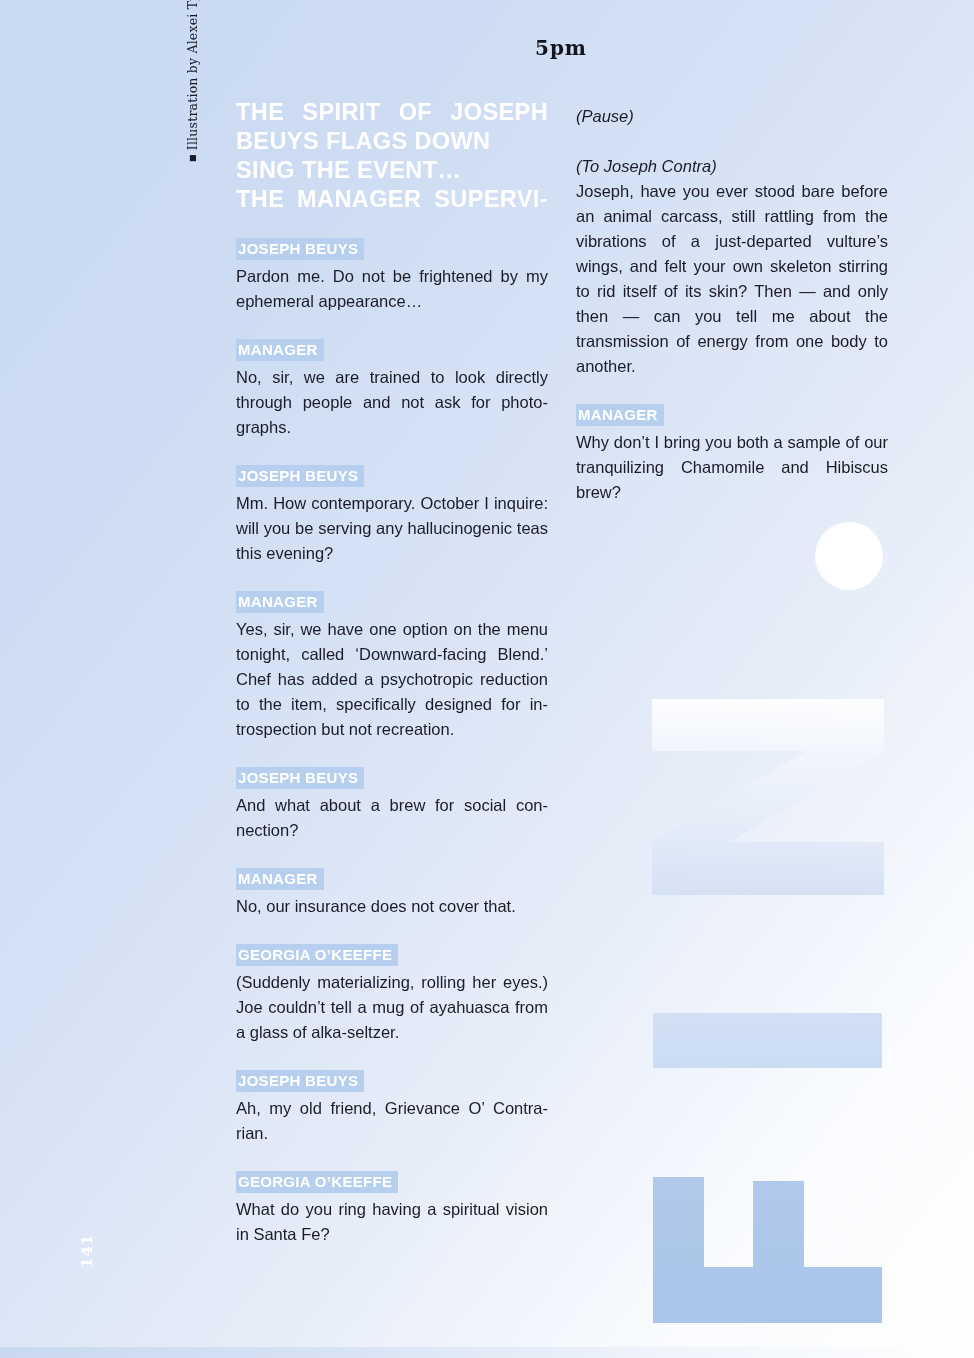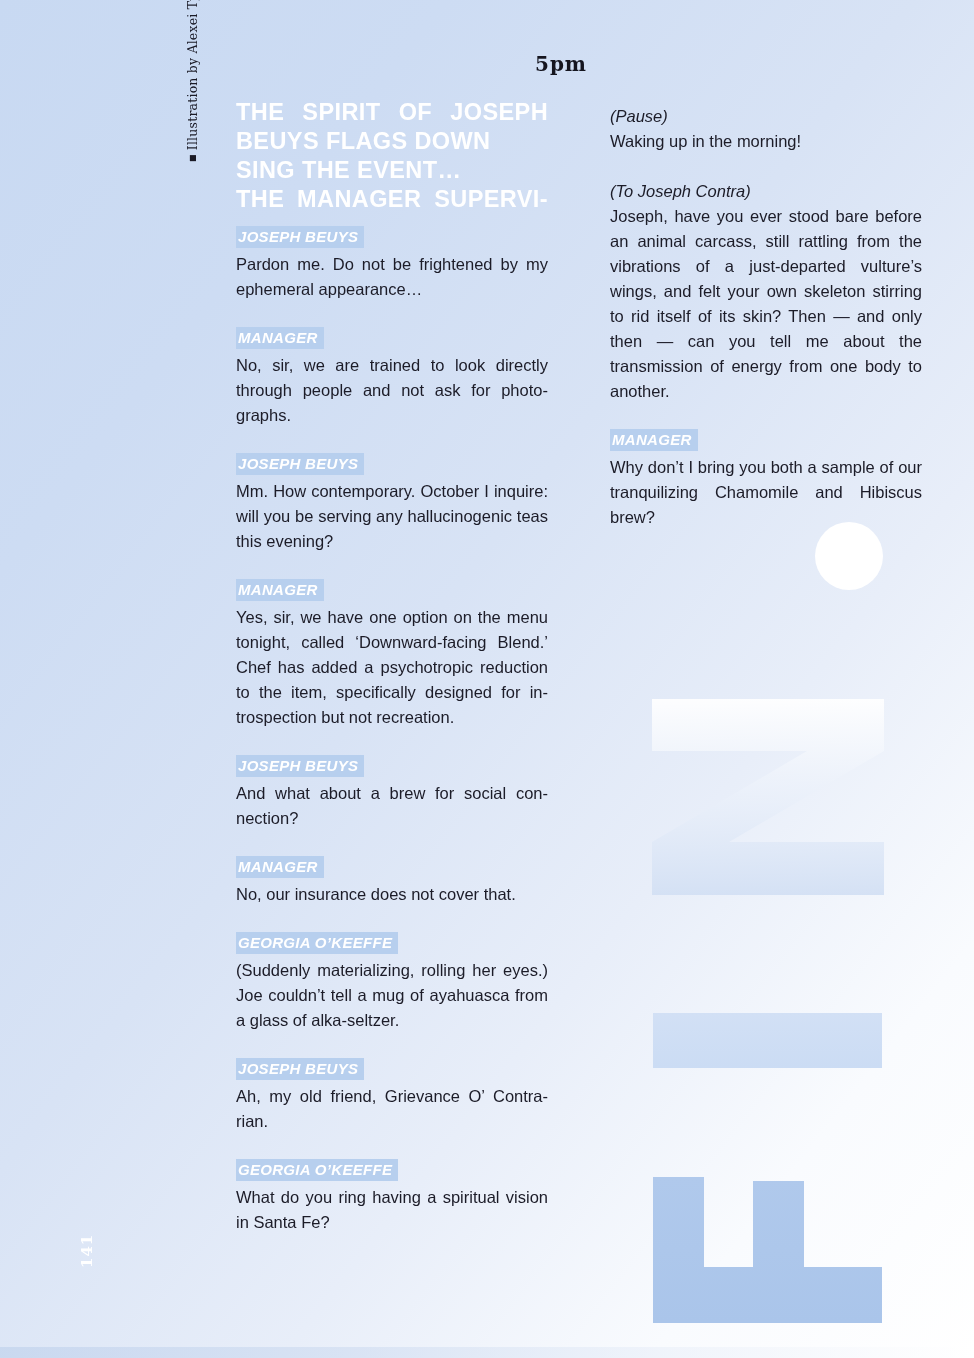--- a/index.html
+++ b/index.html
@@ -4,21 +4,21 @@
 <style>
   html,body{margin:0;padding:0;background:#ffffff;}
   .page{
     position:relative;
     width:974px;height:1358px;
     overflow:hidden;
     font-family:"Liberation Sans",sans-serif;
     background:linear-gradient(128deg,#c8d9f2 0%,#cddcf3 22%,#d8e3f5 45%,#e8eef9 66%,#f9fbfe 84%,#ffffff 100%);
   }
   
-  .time-wrap{position:absolute;left:236px;top:52px;width:650px;text-align:center;}
+  .time-wrap{position:absolute;left:236px;top:36px;width:650px;text-align:center;}
   .time{
     font-family:"DejaVu Serif",serif;font-weight:bold;font-size:20px;
     color:#15151f;letter-spacing:1px;
   }
   
   .credit{
     position:absolute;left:185px;top:162px;width:0;height:0;
     white-space:nowrap;
     transform:rotate(-90deg);transform-origin:0 0;
     font-family:"DejaVu Serif",serif;font-size:12.5px;color:#1a1a26;
@@ -29,33 +29,33 @@
   .pagenum{
     position:absolute;left:78px;top:1268px;width:0;height:0;
     white-space:nowrap;
     transform:rotate(-90deg);transform-origin:0 0;
     font-family:"DejaVu Serif",serif;font-weight:bold;font-size:15px;
     color:#ffffff;letter-spacing:1px;
   }
   
   .col{position:absolute;width:312px;}
   .col-left{left:236px;top:98px;}
-  .col-right{left:610px;top:104px;}
-  
-  .title{margin:0 0 12px 0;}
+  .col-right{left:576px;top:104px;}
+  
+  .title{margin:0 0 24px 0;}
   .title-line{
     font-weight:bold;font-size:23.5px;line-height:29px;color:#ffffff;
     letter-spacing:0.4px;
   }
   .title-line.just{text-align:justify;text-align-last:justify;}
   
   .block{margin:0 0 25px 0;}
   .speaker{
     display:inline-block;
-    font-weight:bold;font-style:italic;font-size:15px;line-height:20px;
+    font-weight:bold;font-size:15px;line-height:20px;
     color:#ffffff;background:#b7cfee;
     padding:1px 6px 1px 2px;margin:0 12px 4px 0;letter-spacing:0.3px;
   }
   .direction{
     font-style:italic;font-size:16.5px;line-height:25px;color:#1c1c28;
   }
   .para{
     margin:0;font-size:16.5px;line-height:25px;color:#1c1c28;
     text-align:justify;hyphens:manual;-webkit-hyphens:manual;
   }
@@ -173,21 +173,20 @@
       <div><span class="speaker">GEORGIA O’KEEFFE</span></div>
       <p class="para">What do you ring having a spiritual vision in Santa Fe?</p>
     </div>
 
   </div>
 
   <div class="col col-right">
 
     <div class="block">
       <div class="direction">(Pause)</div>
-      <p class="para">Waking up in the morning!</p>
     </div>
 
     <div class="block">
       <div class="direction">(To Joseph Contra)</div>
       <p class="para">Joseph, have you ever stood bare before an animal carcass, still rattling from the vibrations of a just-departed vulture’s wings, and felt your own skeleton stir­ring to rid itself of its skin? Then — and only then — can you tell me about the transmission of energy from one body to another.</p>
     </div>
 
     <div class="block">
       <div><span class="speaker">MANAGER</span></div>
       <p class="para">Why don’t I bring you both a sample of our tranquilizing Chamomile and Hibi­scus brew?</p>

